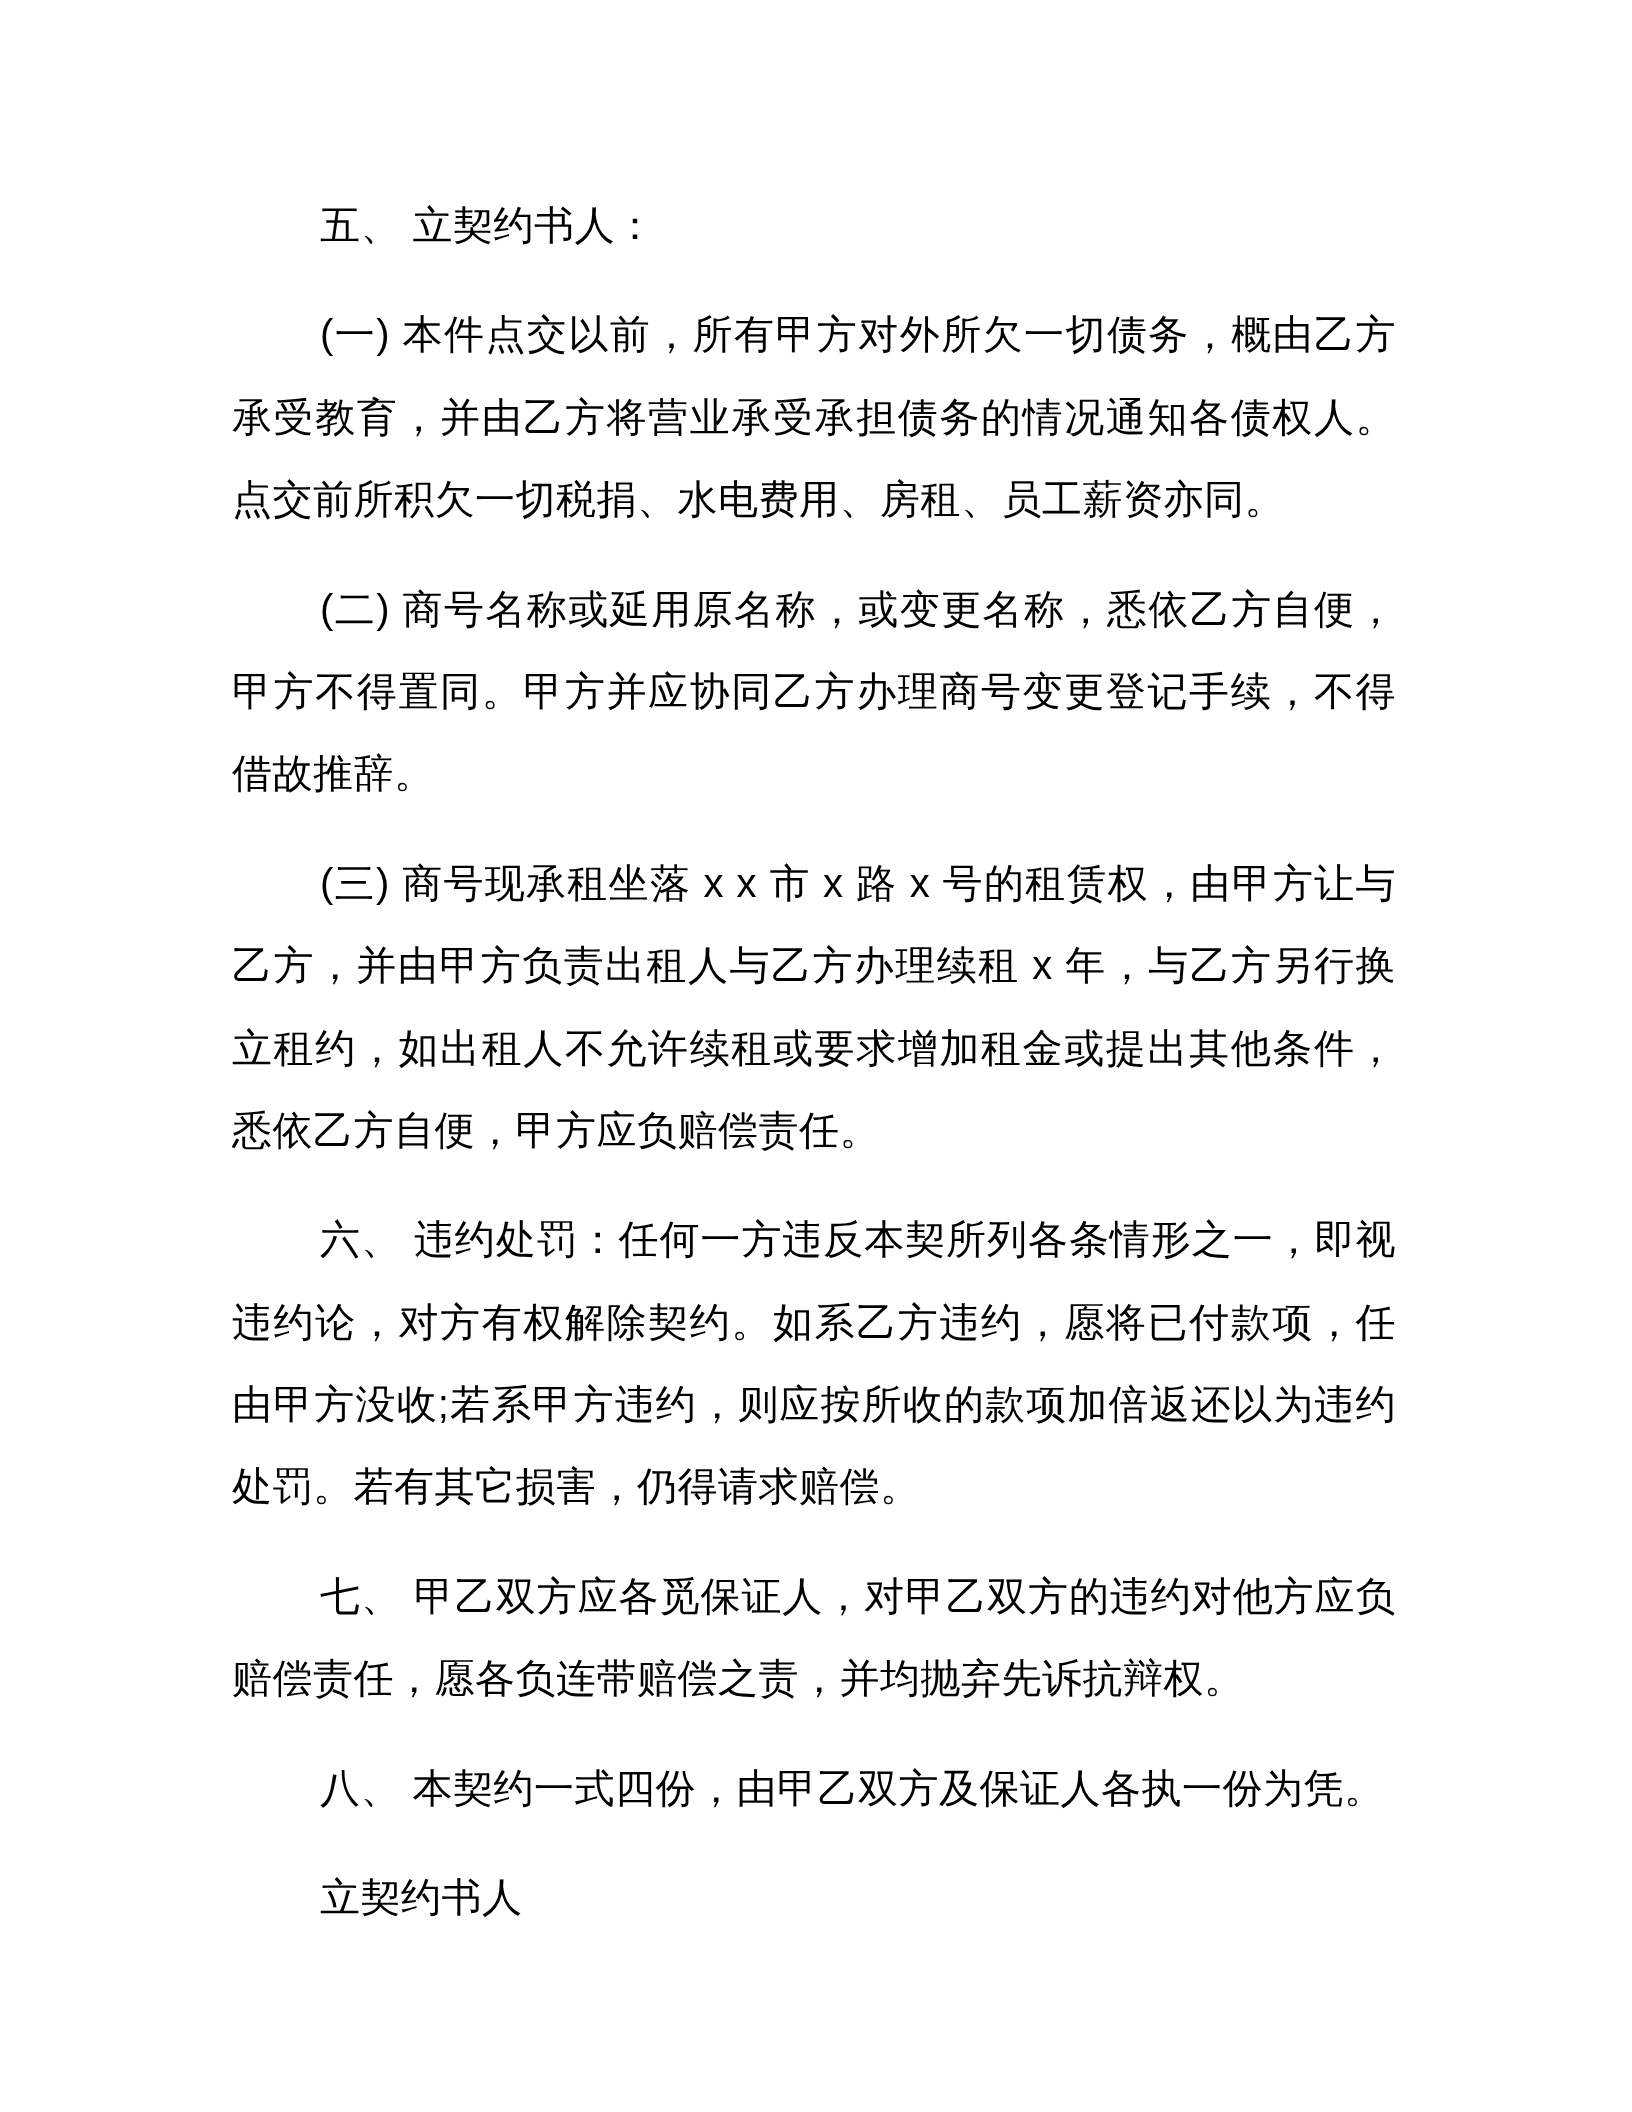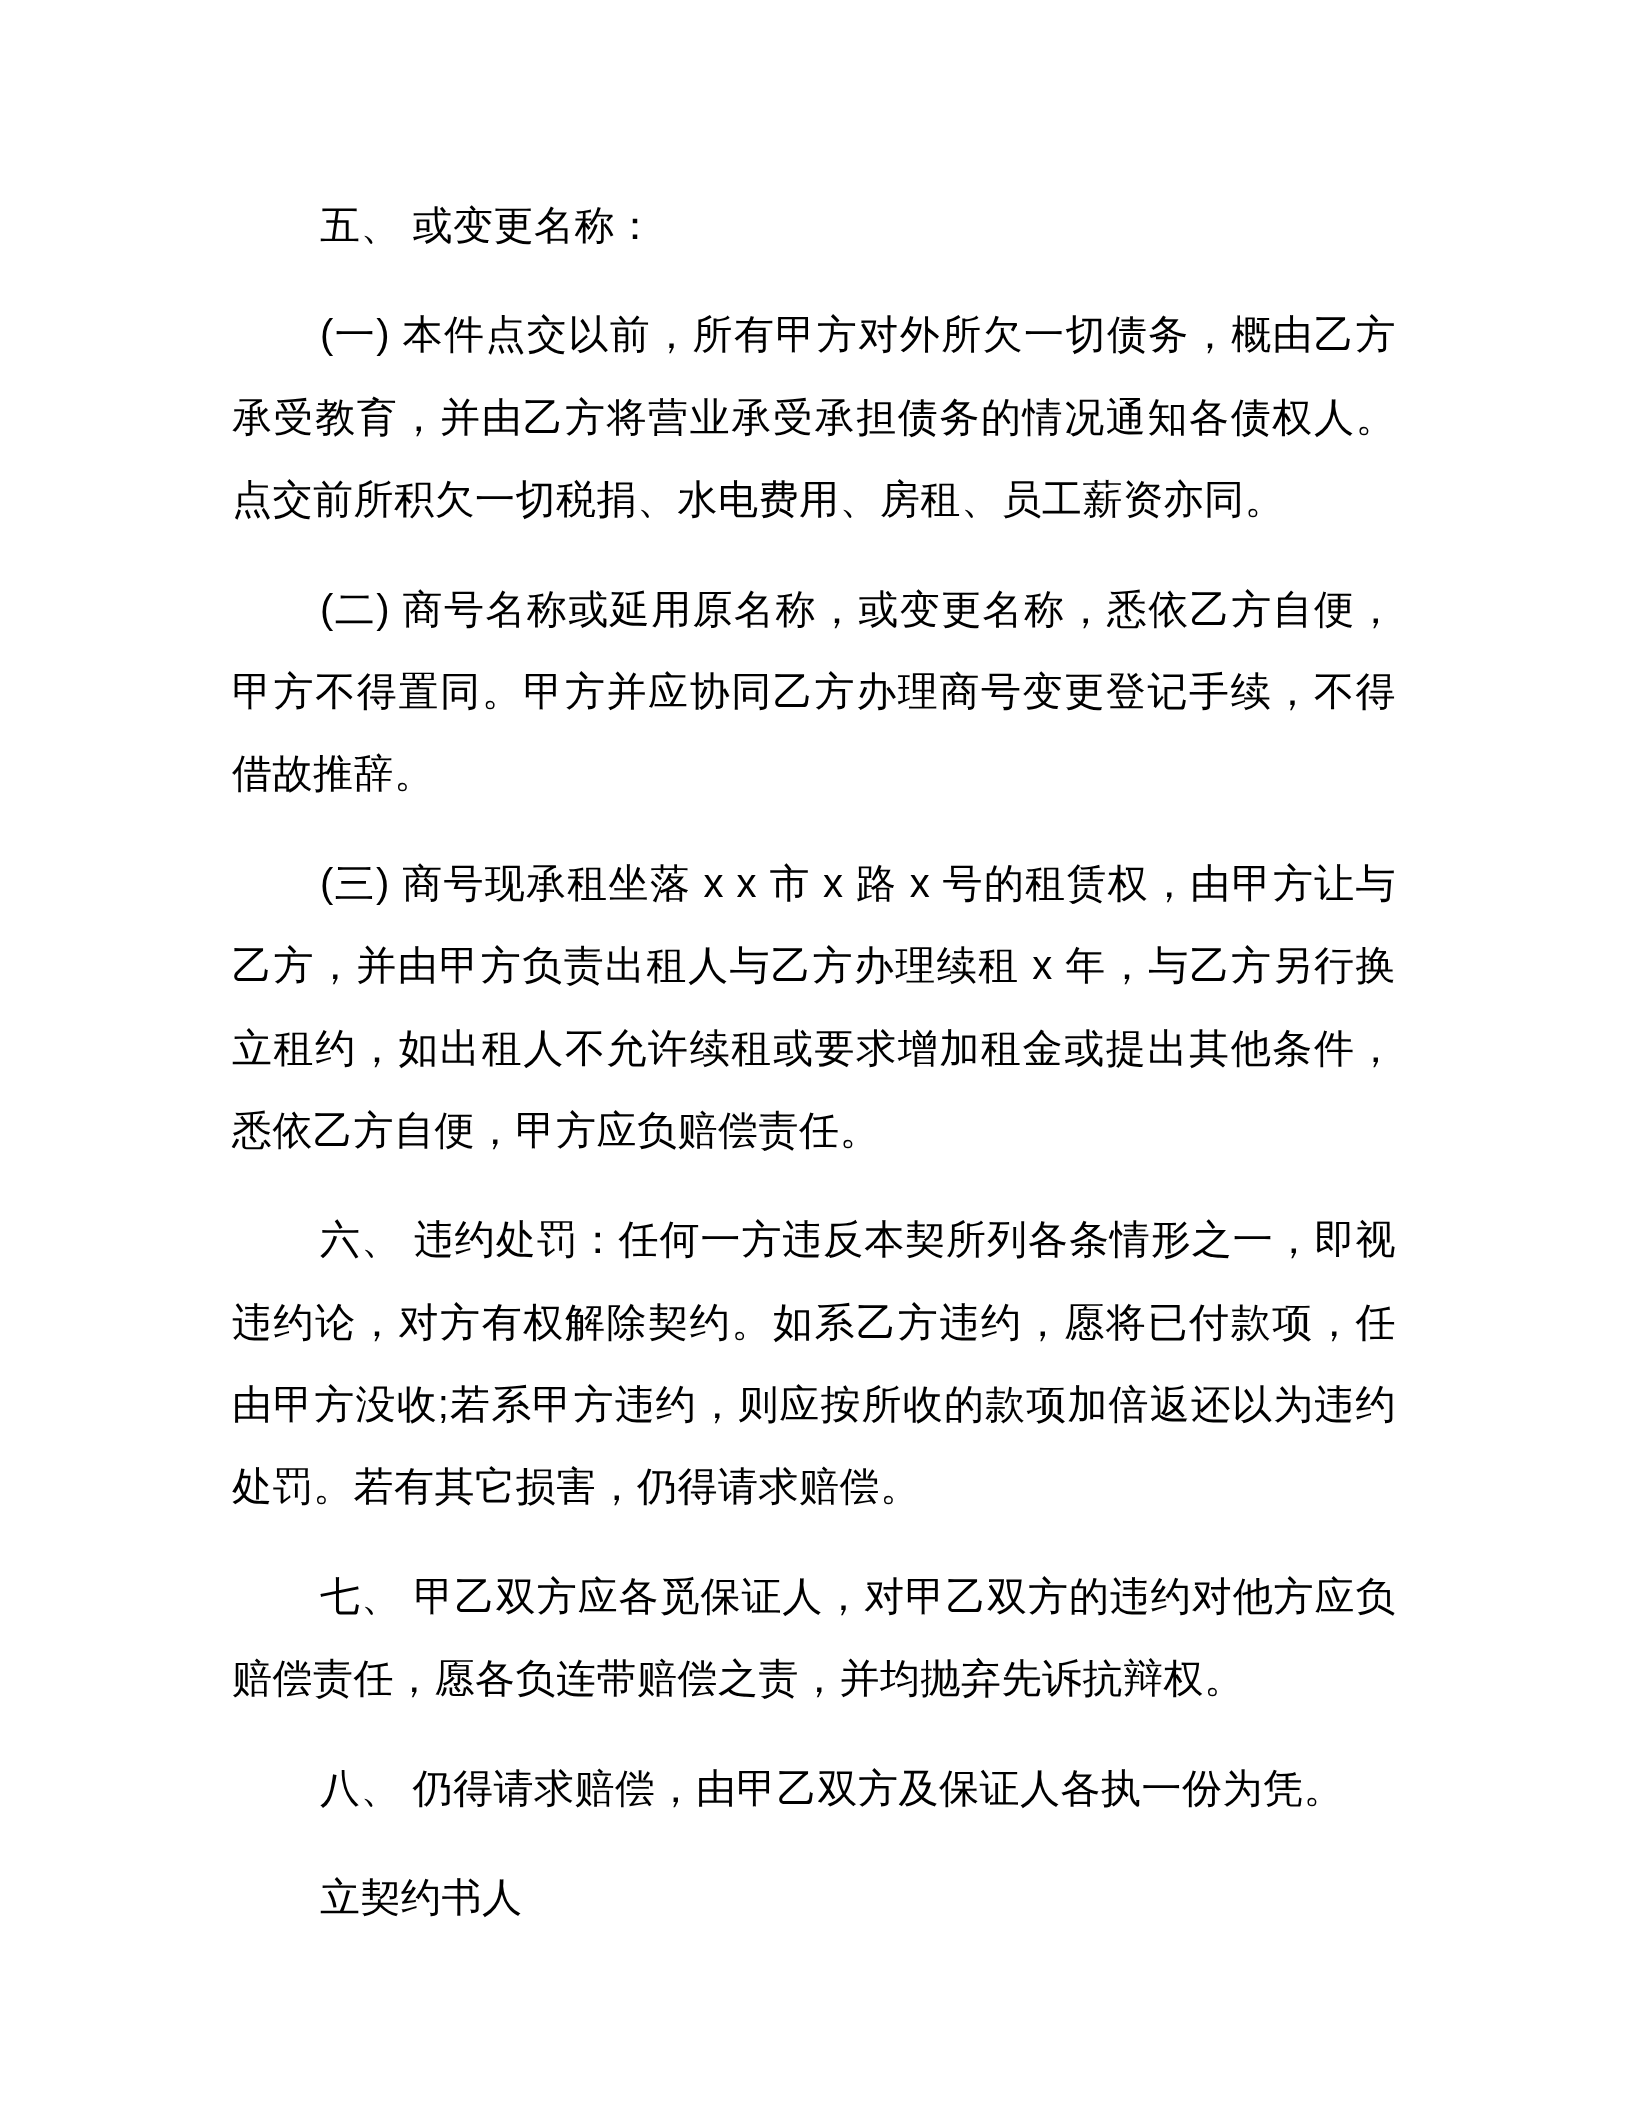--- a/index.html
+++ b/index.html
@@ -28,21 +28,21 @@
     word-break: break-all;
   }
   .para:last-child {
     margin-bottom: 0;
   }
 </style>
 </head>
 <body>
 
 <div class="page">
-  <p class="para">五、 或变更名称：</p>
+  <p class="para">五、 立契约书人：</p>
   <p class="para">(一) 本件点交以前，所有甲方对外所欠一切债务，概由乙方承受教育，并由乙方将营业承受承担债务的情况通知各债权人。点交前所积欠一切税捐、水电费用、房租、员工薪资亦同。</p>
   <p class="para">(二) 商号名称或延用原名称，或变更名称，悉依乙方自便，甲方不得置同。甲方并应协同乙方办理商号变更登记手续，不得借故推辞。</p>
   <p class="para">(三) 商号现承租坐落 x x 市 x 路 x 号的租赁权，由甲方让与乙方，并由甲方负责出租人与乙方办理续租 x 年，与乙方另行换立租约，如出租人不允许续租或要求增加租金或提出其他条件，悉依乙方自便，甲方应负赔偿责任。</p>
   <p class="para">六、 违约处罚：任何一方违反本契所列各条情形之一，即视违约论，对方有权解除契约。如系乙方违约，愿将已付款项，任由甲方没收;若系甲方违约，则应按所收的款项加倍返还以为违约处罚。若有其它损害，仍得请求赔偿。</p>
   <p class="para">七、 甲乙双方应各觅保证人，对甲乙双方的违约对他方应负赔偿责任，愿各负连带赔偿之责，并均抛弃先诉抗辩权。</p>
-  <p class="para">八、 仍得请求赔偿，由甲乙双方及保证人各执一份为凭。</p>
+  <p class="para">八、 本契约一式四份，由甲乙双方及保证人各执一份为凭。</p>
   <p class="para">立契约书人</p>
 </div>
 
 </body></html>

